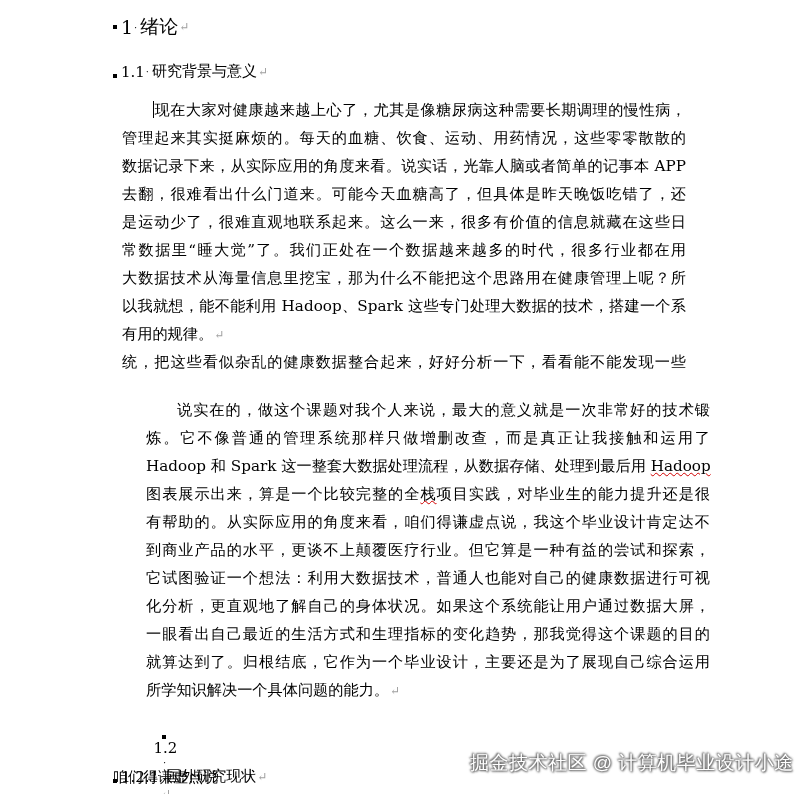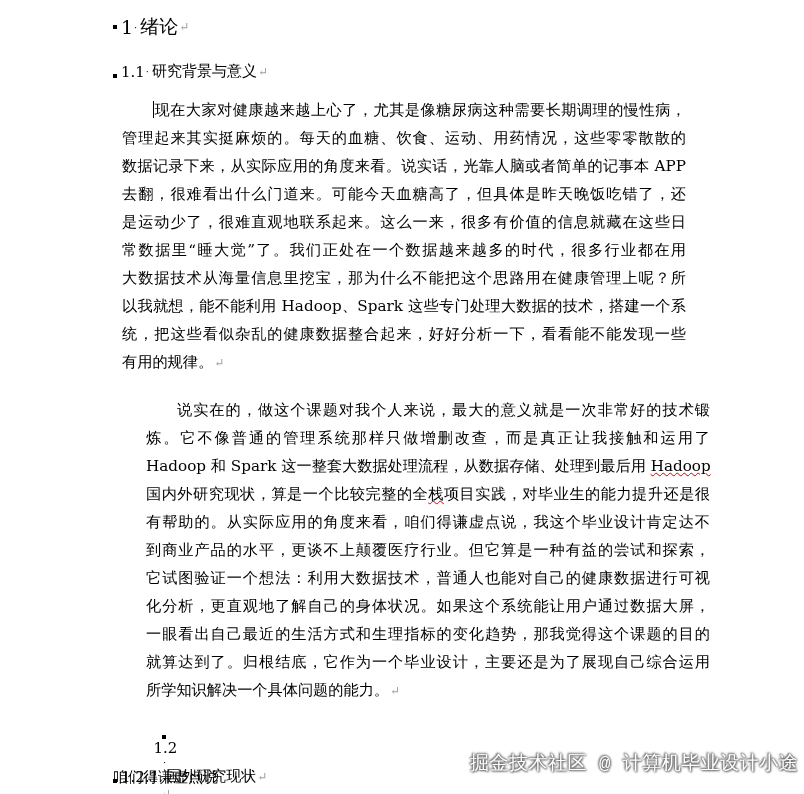--- a/index.html
+++ b/index.html
@@ -9,21 +9,21 @@
   .bullet { display:inline-block; width:4px; height:4px; background:#000; margin-right:4px; }
   .h1 { top:14px; font-size:19px; }
   .h2 { font-size:15px;justify-content:flex-end; }
   .mark { color:#a0a0a0; font-size:12px; margin-left:1px; }
   .dot { color:#000; font-size:10px; margin:0 3px 0 1px; }
   .para { position:absolute; left:122px; width:564px; font-size:15.2px; line-height:28px; text-align:justify; }
   .line { display:block; height:28px; white-space:nowrap; text-align-last:justify; text-align:justify; }
   .line.last { text-align-last:left; }
   .indent { padding-left:31px; }
   .squiggle { text-decoration:underline wavy #d00000; text-decoration-thickness:1px; }
-  .watermark { position:absolute; left:470px; top:750px; font-family:Liberation Mono, monospace; font-size:19px; color:#ffffff; letter-spacing:0.5px;
+  .watermark { position:absolute; left:470px; top:750px; font-family:Liberation Sans, sans-serif; font-size:19px; color:#ffffff; letter-spacing:0.5px;
     text-shadow: 0 0 2px #6a6a6a, 1px 1px 2px #6a6a6a, -1px -1px 2px #6a6a6a, 0 0 3px #888; }
   .cursor { display:inline-block; width:1px; height:17px; background:#000; vertical-align:-3px; }
 </style>
 </head>
 <body>
 
 <div class="page">
 
   <div class="heading h1">
     <span class="bullet"></span>
@@ -43,29 +43,29 @@
 
   <div class="para" style="top:96px;">
     <span class="line indent"><span class="cursor"></span><span>现在大家对健康越来越上心了，尤其是像糖尿病这种需要长期调理的慢性病，</span></span>
     <span class="line">管理起来其实挺麻烦的。每天的血糖、饮食、运动、用药情况，这些零零散散的</span>
     <span class="line">数据记录下来，从实际应用的角度来看。说实话，光靠人脑或者简单的记事本 APP</span>
     <span class="line">去翻，很难看出什么门道来。可能今天血糖高了，但具体是昨天晚饭吃错了，还</span>
     <span class="line">是运动少了，很难直观地联系起来。这么一来，很多有价值的信息就藏在这些日</span>
     <span class="line">常数据里“睡大觉”了。我们正处在一个数据越来越多的时代，很多行业都在用</span>
     <span class="line">大数据技术从海量信息里挖宝，那为什么不能把这个思路用在健康管理上呢？所</span>
     <span class="line">以我就想，能不能利用 Hadoop、Spark 这些专门处理大数据的技术，搭建一个系</span>
+    <span class="line last"><span>有用的规律。</span><span class="mark">↵</span></span>
     <span class="line">统，把这些看似杂乱的健康数据整合起来，好好分析一下，看看能不能发现一些</span>
-    <span class="line last"><span>有用的规律。</span><span class="mark">↵</span></span>
   </div>
 
   <div class="para" style="top:396px;margin-left:24px;">
     <span class="line indent">说实在的，做这个课题对我个人来说，最大的意义就是一次非常好的技术锻</span>
     <span class="line">炼。它不像普通的管理系统那样只做增删改查，而是真正让我接触和运用了</span>
     <span class="line"><span>Hadoop 和 Spark 这一整套大数据处理流程，从数据存储、处理到最后用 </span><span class="squiggle">Hadoop</span></span>
-    <span class="line"><span>国内外研究现状，算是一个比较完整的全</span><span class="squiggle">栈</span><span>项目实践，对毕业生的能力提升还是很</span></span>
+    <span class="line"><span>图表展示出来，算是一个比较完整的全</span><span class="squiggle">栈</span><span>项目实践，对毕业生的能力提升还是很</span></span>
     <span class="line">有帮助的。从实际应用的角度来看，咱们得谦虚点说，我这个毕业设计肯定达不</span>
     <span class="line">到商业产品的水平，更谈不上颠覆医疗行业。但它算是一种有益的尝试和探索，</span>
     <span class="line">它试图验证一个想法：利用大数据技术，普通人也能对自己的健康数据进行可视</span>
     <span class="line">化分析，更直观地了解自己的身体状况。如果这个系统能让用户通过数据大屏，</span>
     <span class="line">一眼看出自己最近的生活方式和生理指标的变化趋势，那我觉得这个课题的目的</span>
     <span class="line">就算达到了。归根结底，它作为一个毕业设计，主要还是为了展现自己综合运用</span>
     <span class="line last"><span>所学知识解决一个具体问题的能力。</span><span class="mark">↵</span></span>
   </div>
 
   <div class="heading h2" style="top:735px;flex-direction:column;">

